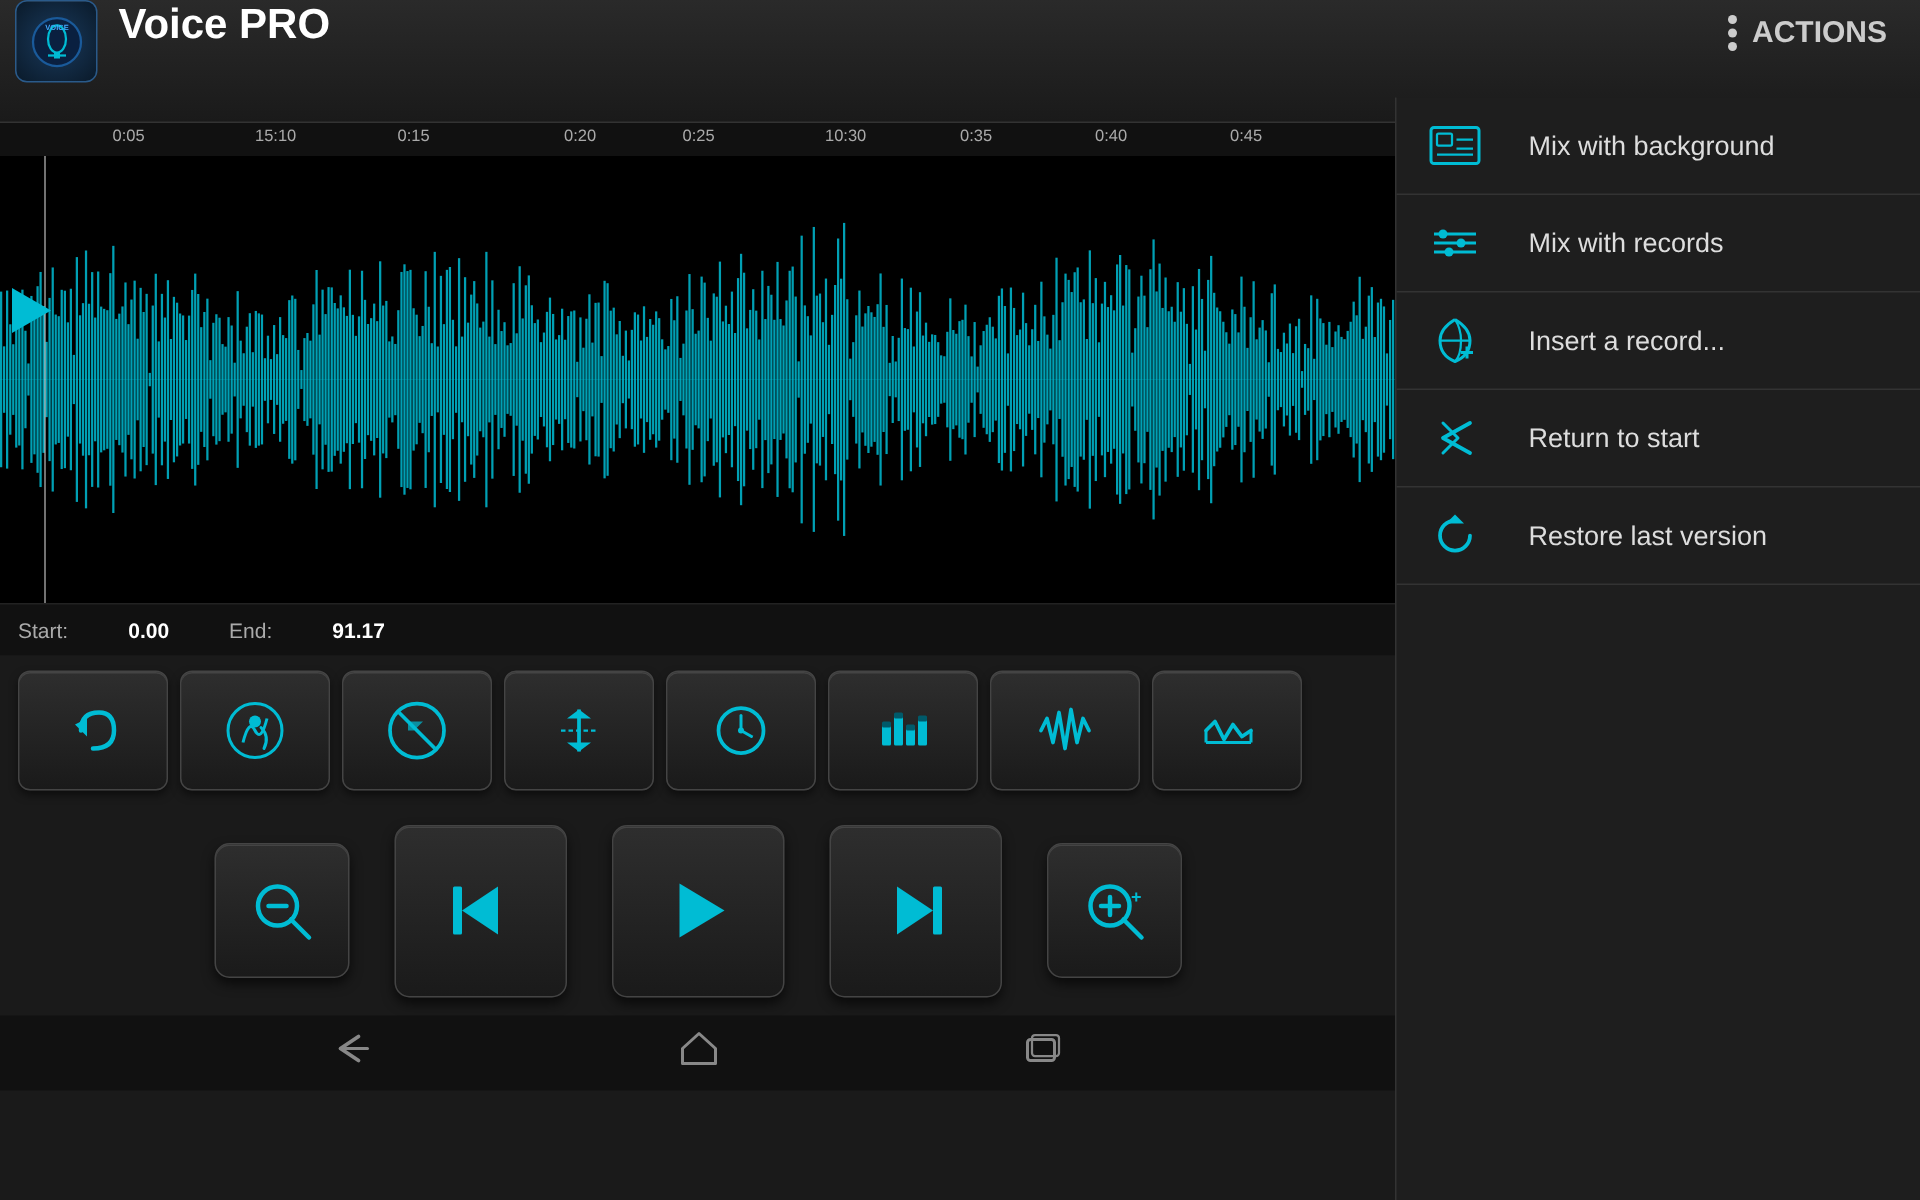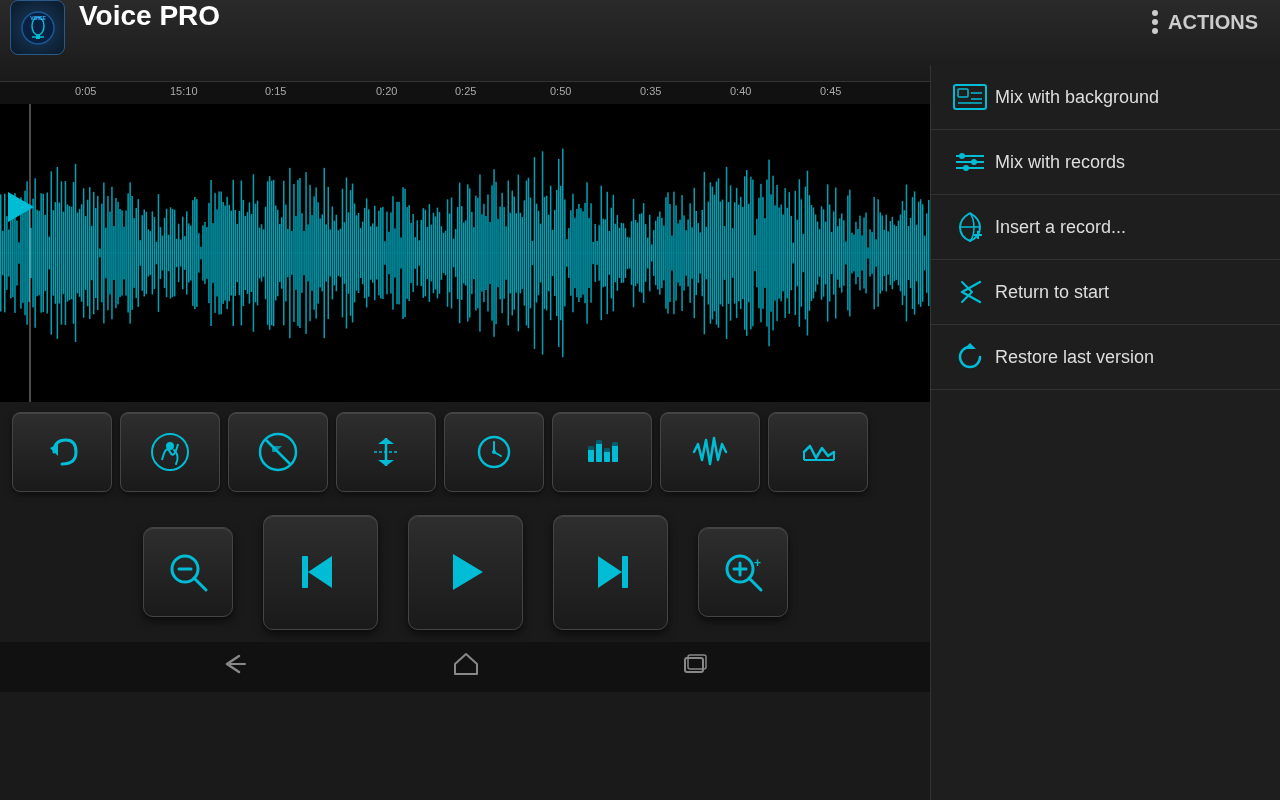--- a/index.html
+++ b/index.html
@@ -210,21 +210,21 @@
       background: #1e1e1e;
       border-left: 1px solid #333;
       z-index: 100;
       height: 735px;
     }
     .menu-item {
       display: flex;
       align-items: center;
       height: 65px;
       padding: 0 20px;
-      gap: 6px;
+      gap: 30px;
       cursor: pointer;
       border-bottom: 1px solid #333;
     }
     .menu-item-icon {
       width: 38px;
       height: 38px;
       color: #00bcd4;
       display: flex;
       align-items: center;
       justify-content: center;
@@ -278,21 +278,21 @@
   <div id="left-panel">
 
     <div id="waveform-section">
 
       <div id="timeline">
         <span class="tick-label" style="left:75px">0:05</span>
         <span class="tick-label" style="left:170px">15:10</span>
         <span class="tick-label" style="left:265px">0:15</span>
         <span class="tick-label" style="left:376px">0:20</span>
         <span class="tick-label" style="left:455px">0:25</span>
-        <span class="tick-label" style="left:550px">0:50</span>
+        <span class="tick-label" style="left:550px">10:30</span>
         <span class="tick-label" style="left:640px">0:35</span>
         <span class="tick-label" style="left:730px">0:40</span>
         <span class="tick-label" style="left:820px">0:45</span>
       </div>
 
       <svg id="waveform-canvas" width="930" height="298" style="position:absolute;top:22px;left:0;">
           <rect width="930" height="298" fill="#000"></rect>
           <rect x="0.0" y="90.4" width="1.5" height="117.1" fill="#00bcd4" opacity="0.85"></rect>
           <rect x="2.0" y="126.9" width="1.5" height="44.3" fill="#00bcd4" opacity="0.85"></rect>
           <rect x="4.0" y="89.7" width="1.5" height="118.7" fill="#00bcd4" opacity="0.85"></rect>
@@ -753,20 +753,26 @@
           <rect x="923.9" y="131.6" width="1.5" height="34.8" fill="#00bcd4" opacity="0.85"></rect>
           <rect x="926.0" y="109.3" width="1.5" height="79.5" fill="#00bcd4" opacity="0.85"></rect>
           <rect x="928.0" y="95.9" width="1.5" height="106.2" fill="#00bcd4" opacity="0.85"></rect>
           <line x1="0" y1="149" x2="930" y2="149" stroke="#00bcd4" stroke-width="0.5" opacity="0.3"></line>
           <line x1="30" y1="0" x2="30" y2="298" stroke="#ffffff" stroke-width="1" opacity="0.6"></line>
         </svg>
 
       <div id="play-indicator" style="position:absolute;left:8px;top:110px;width:0;height:0;border-style:solid;border-width:15px 0 15px 26px;border-color:transparent transparent transparent #00bcd4;background:none;clip-path:none;"></div>
     </div>
 
+    <div id="status-bar">
+      <span class="status-label">Start:</span>
+      <span class="status-value">0.00</span>
+      <span class="status-label">End:</span>
+      <span class="status-value">91.17</span>
+    </div>
 
     <div id="toolbar">
 
       <button class="tool-btn">
         <svg width="44" height="44" viewBox="0 0 44 44">
           <path d="M14 22 Q14 10 26 10 Q36 10 36 22 Q36 34 22 34" fill="none" stroke="#00bcd4" stroke-width="3" stroke-linecap="round"></path>
           <polygon points="10,18 18,14 18,26" fill="#00bcd4"></polygon>
         </svg>
       </button>
 

